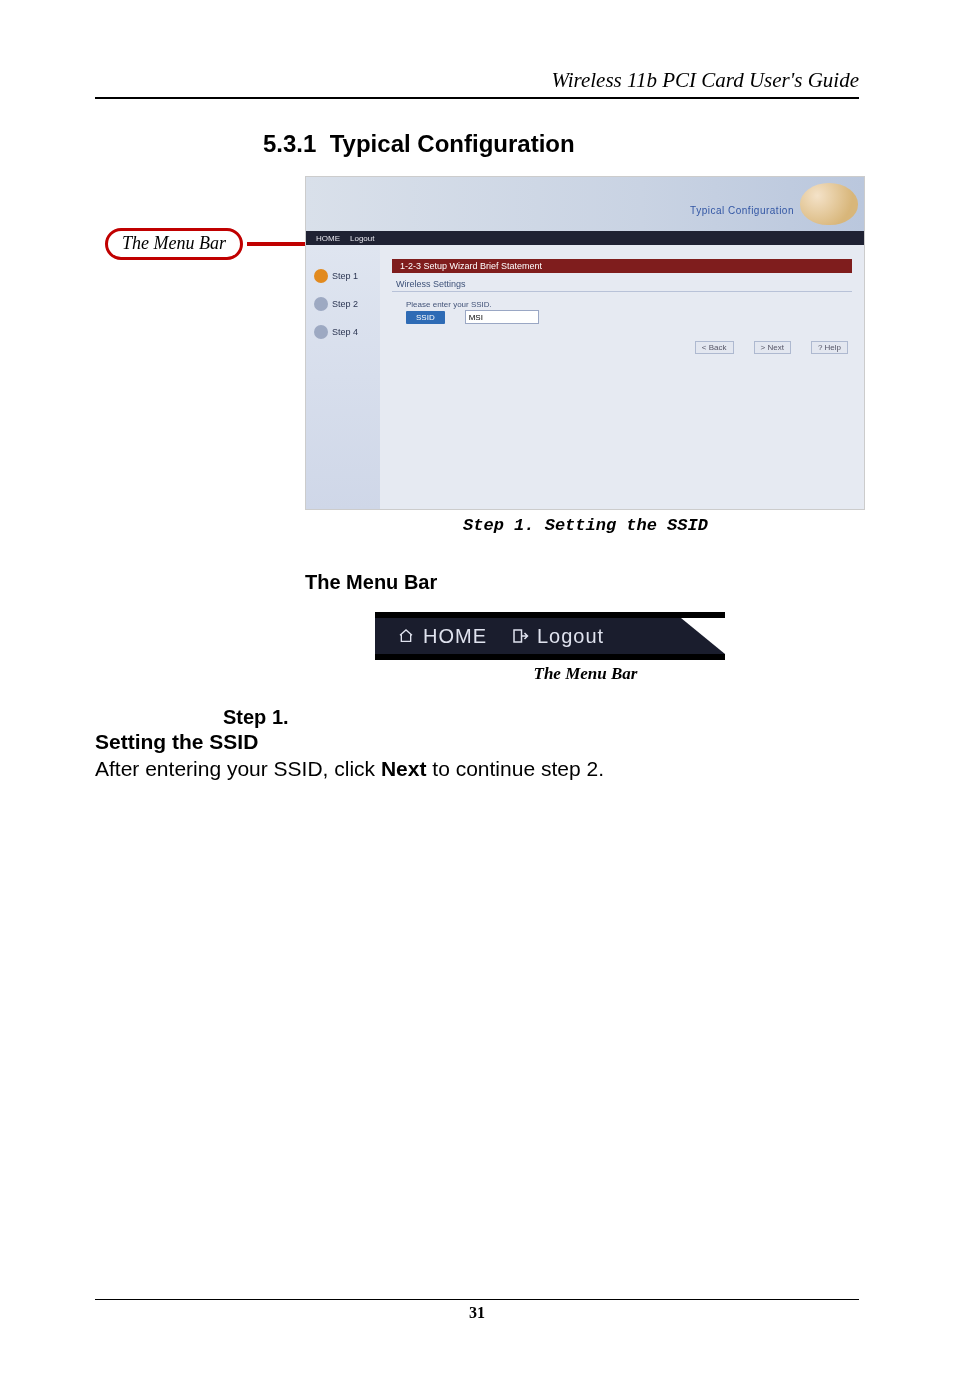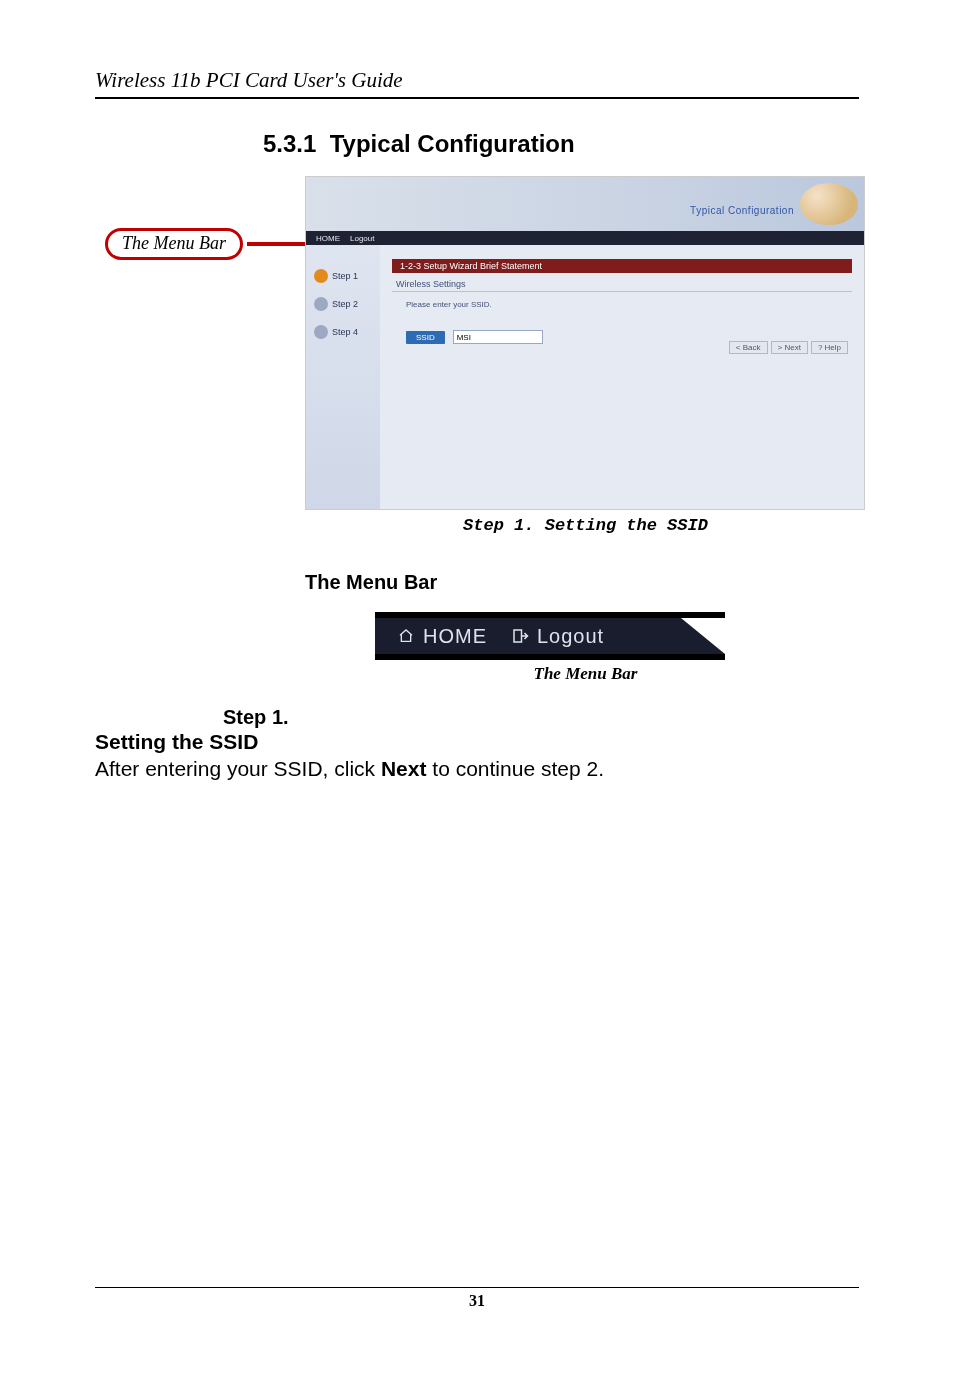--- a/index.html
+++ b/index.html
@@ -1,19 +1,19 @@
 <!DOCTYPE html>
 <html><head>
 <meta charset="utf-8">
 <style>
   * { margin: 0; padding: 0; box-sizing: border-box; }
   html, body { width: 954px; height: 1384px; background: #808080; font-family: Arial, Helvetica, sans-serif; }
   .page { width: 954px; height: 1384px; background: #fff; position: relative; }
   .header-area { position: absolute; top: 68px; left: 95px; right: 95px; }
-  .header-title { font-style: italic; font-size: 21px; font-family: "Times New Roman", serif; }
+  .header-title { font-style: italic; font-size: 21px; text-align: right; font-family: "Times New Roman", serif; }
   .header-rule { border: none; border-top: 2.5px solid #000; margin-top: 4px; width: 100%; }
   .content { position: absolute; top: 130px; left: 95px; right: 88px; }
   .sec-heading { font-weight: bold; font-size: 24px; margin-left: 168px; margin-bottom: 8px; }
   .body-text { font-size: 21px; line-height: 1.28; margin-left: 210px; text-align: justify; }
   .body-text .bold { font-weight: bold; }
   .body-text .ital { font-style: italic; }
   .figure-wrap { position: relative; margin-top: 18px; }
   .menu-bar-label {
     position: absolute; left: 10px; top: 52px;
     border: 3px solid #c00000; border-radius: 18px;
@@ -35,25 +35,25 @@
   .ss-body { display: flex; height: calc(100% - 68px); background: #e6eaf2; }
   .ss-steps { width: 74px; background: linear-gradient(to bottom, #dfe5f0, #cfd7e8); padding-top: 18px; }
   .ss-step { display: flex; align-items: center; gap: 4px; margin: 6px 0 14px 8px; }
   .ss-step .dot { width: 14px; height: 14px; border-radius: 50%; background: #9da9c2; display: inline-block; }
   .ss-step.active .dot { background: #e28a1e; }
   .ss-step .lbl { font-size: 9px; color: #2b3552; }
   .ss-main { flex: 1; padding: 14px 12px; position: relative; }
   .ss-panel-title { background: #7f1d1d; color: #fff; font-size: 9px; padding: 2px 8px; margin-bottom: 4px; }
   .ss-subpanel-title { color: #3e5279; font-size: 9px; padding: 2px 4px; border-bottom: 1px solid #b8c2d8; }
   .ss-field-area { padding: 8px 0 0 14px; }
-  .ss-field-label { font-size: 8px; color: #425378; display: block; margin-bottom: 21px; }
-  .ss-ssid-row { display: flex; align-items: flex-end; gap: 8px; }
+  .ss-field-label { font-size: 8px; color: #425378; display: block; margin-bottom: 1px; }
+  .ss-ssid-row { display: flex; align-items: flex-end; gap: 20px; }
   .ss-ssid-badge { background: #2e6bb5; color: #fff; font-size: 8px; padding: 2px 10px; border-radius: 1px; }
-  .ss-ssid-input { width: 90px; height: 14px; font-size: 8px; padding: 0 3px; border: 1px solid #9aa7c4; }
-  .ss-buttons { position: absolute; right: 16px; top: 96px; display: flex; gap: 3px; }
+  .ss-ssid-input { width: 74px; height: 14px; font-size: 8px; padding: 0 3px; border: 1px solid #9aa7c4; }
+  .ss-buttons { position: absolute; right: 16px; top: 96px; display: flex; gap: 20px; }
   .ss-btn { font-size: 8px; color: #556; background: #e3e7f0; border: 1px solid #aeb9d0; padding: 1px 6px; }
   .fig-caption { font-style: italic; font-weight: bold; font-size: 17px; text-align: center; margin-left: 210px; margin-top: 6px; font-family: Liberation Mono, monospace; }
 
   .subhead { font-weight: bold; font-size: 20px; margin-left: 210px; margin-top: 36px; margin-bottom: 2px; }
 
   .menubar-img-wrap { margin-left: 280px; margin-top: 18px; }
   .menubar-img {
     width: 350px; height: 48px; position: relative; overflow: hidden;
     background: #000;
   }
@@ -64,21 +64,21 @@
   .logout-icon { width: 18px; height: 18px; }
   .fig-caption-2 { font-style: italic; font-weight: bold; font-size: 17px; text-align: center; margin-left: 210px; margin-top: 4px; font-family: "Times New Roman", serif; }
 
   .step-row { display: flex; margin-top: 22px; flex-direction: column; }
   .step-label { font-weight: bold; font-size: 20px; width: 82px; margin-left: 128px; flex-shrink: 0; }
   .step-body { font-size: 21px; line-height: 1.28; flex: 1; }
   .step-body .bold { font-weight: bold; }
   .step-body p { margin-bottom: 0; text-align: justify; }
   .step-body p + p { margin-top: 26px; }
 
-  .footer { position: absolute; bottom: 74px; left: 95px; right: 95px; text-align: center; }
+  .footer { position: absolute; bottom: 62px; left: 95px; right: 95px; text-align: center; }
   .footer-rule { border: none; border-top: 1.5px solid #000; margin-bottom: 4px; }
   .footer-num { font-size: 16px; font-weight: bold; font-family: "Times New Roman", serif; }
 </style>
 </head>
 <body>
 
 <div class="page">
 
   <div class="header-area">
     <div class="header-title">Wireless 11b PCI Card User's Guide</div>

